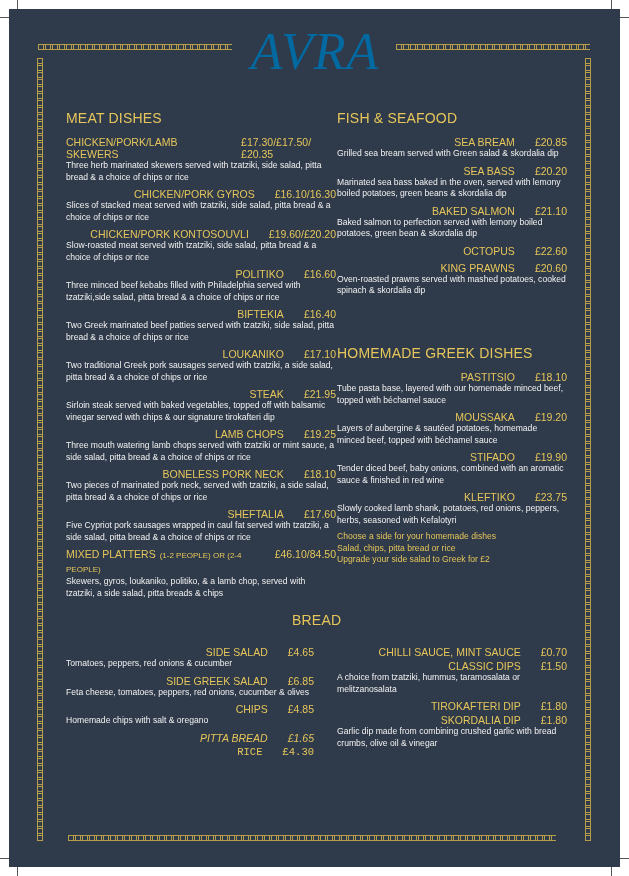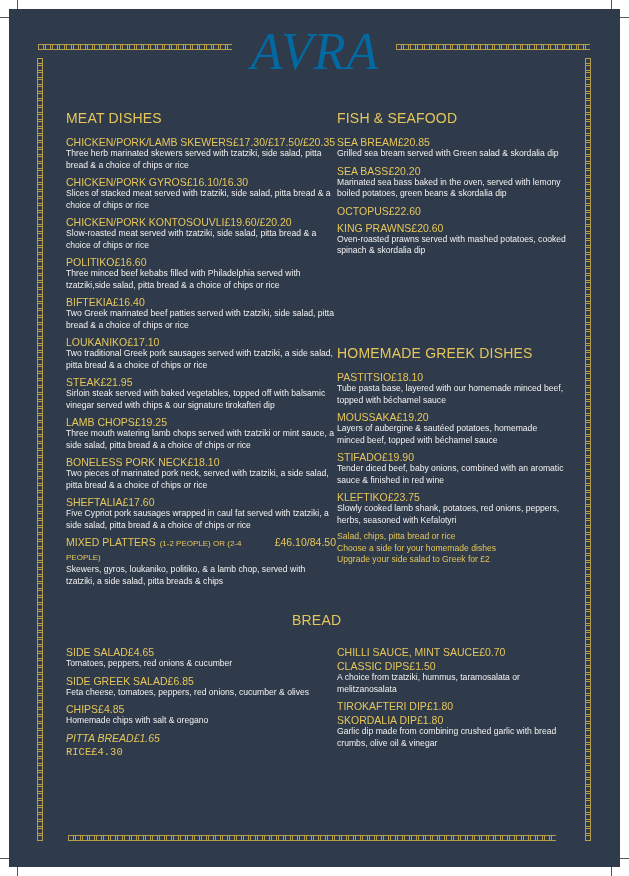--- a/index.html
+++ b/index.html
@@ -14,21 +14,21 @@
   .meander-v { position:absolute; width:6px; background:
       repeating-linear-gradient(0deg, #c8a94a 0 1px, transparent 1px 5px, #c8a94a 5px 6px, transparent 6px 7px),
       linear-gradient(#c8a94a,#c8a94a) left/1px 100% no-repeat,
       linear-gradient(#c8a94a,#c8a94a) right/1px 100% no-repeat;
       opacity:.9; }
   .logo { position:absolute; left:237px; top:27px; width:156px; height:50px; text-align:center;
       font-family:"Liberation Serif", serif; font-size:52px; line-height:50px; color:#0369a1; letter-spacing:1px;font-style:italic; }
   .col { position:absolute; }
   .sec-title { font-size:14px; color:#e6c65a; margin:0 0 10px 0; letter-spacing:.2px; }
   .item { margin-bottom:5px; }
-  .item-head { display:flex; justify-content:flex-start; font-size:10.5px; line-height:12px; color:#e6c65a; }
+  .item-head { display:flex; justify-content:flex-end; font-size:10.5px; line-height:12px; color:#e6c65a;gap:20px; }
   .item-head .note { font-size:8px; }
   .desc { font-size:8.6px; line-height:11.5px; color:#f2f2f2; }
   .note-line { font-size:8.6px; line-height:11.5px; color:#e6c65a; }
 </style>
 </head>
 <body>
 
 <div class="crop" style="left:17px;top:0;width:1px;height:9px;"></div>
 <div class="crop" style="left:611px;top:0;width:1px;height:9px;"></div>
 <div class="crop" style="left:0;top:17px;width:9px;height:1px;"></div>
@@ -143,20 +143,27 @@
       </div>
       <div class="item">
         <div class="item-head">
           <span>SEA BASS</span>
           <span>£20.20</span>
         </div>
         <div class="desc">Marinated sea bass baked in the oven, served with lemony boiled potatoes, green beans &amp; skordalia dip</div>
       </div>
       <div class="item">
         <div class="item-head">
+          <span>BAKED SALMON</span>
+          <span>£21.10</span>
+        </div>
+        <div class="desc">Baked salmon to perfection served with lemony boiled potatoes, green bean &amp; skordalia dip</div>
+      </div>
+      <div class="item">
+        <div class="item-head">
           <span>OCTOPUS</span>
           <span>£22.60</span>
         </div>
       </div>
       <div class="item">
         <div class="item-head">
           <span>KING PRAWNS</span>
           <span>£20.60</span>
         </div>
         <div class="desc">Oven-roasted prawns served with mashed potatoes, cooked spinach &amp; skordalia dip</div>
@@ -190,22 +197,22 @@
       </div>
       <div class="item">
         <div class="item-head">
           <span>KLEFTIKO</span>
           <span>£23.75</span>
         </div>
         <div class="desc">Slowly cooked lamb shank, potatoes, red onions, peppers, herbs, seasoned with Kefalotyri</div>
       </div>
     </div>
   <div id="greek-notes" style="margin-top: 4px;">
+      <div class="note-line">Choose a side for your homemade dishes</div>
       <div class="note-line">Salad, chips, pitta bread or rice</div>
-      <div class="note-line">Choose a side for your homemade dishes</div>
       <div class="note-line">Upgrade your side salad to Greek for £2</div>
     </div>
 </div>
 
 <div class="sec-title" style="position:absolute;left:292px;top:612px;">BREAD</div>
 <div class="col" style="left:66px;top:646px;width:248px;">
     <div id="sides-left">
       <div class="item">
         <div class="item-head">
           <span>SIDE SALAD</span>

